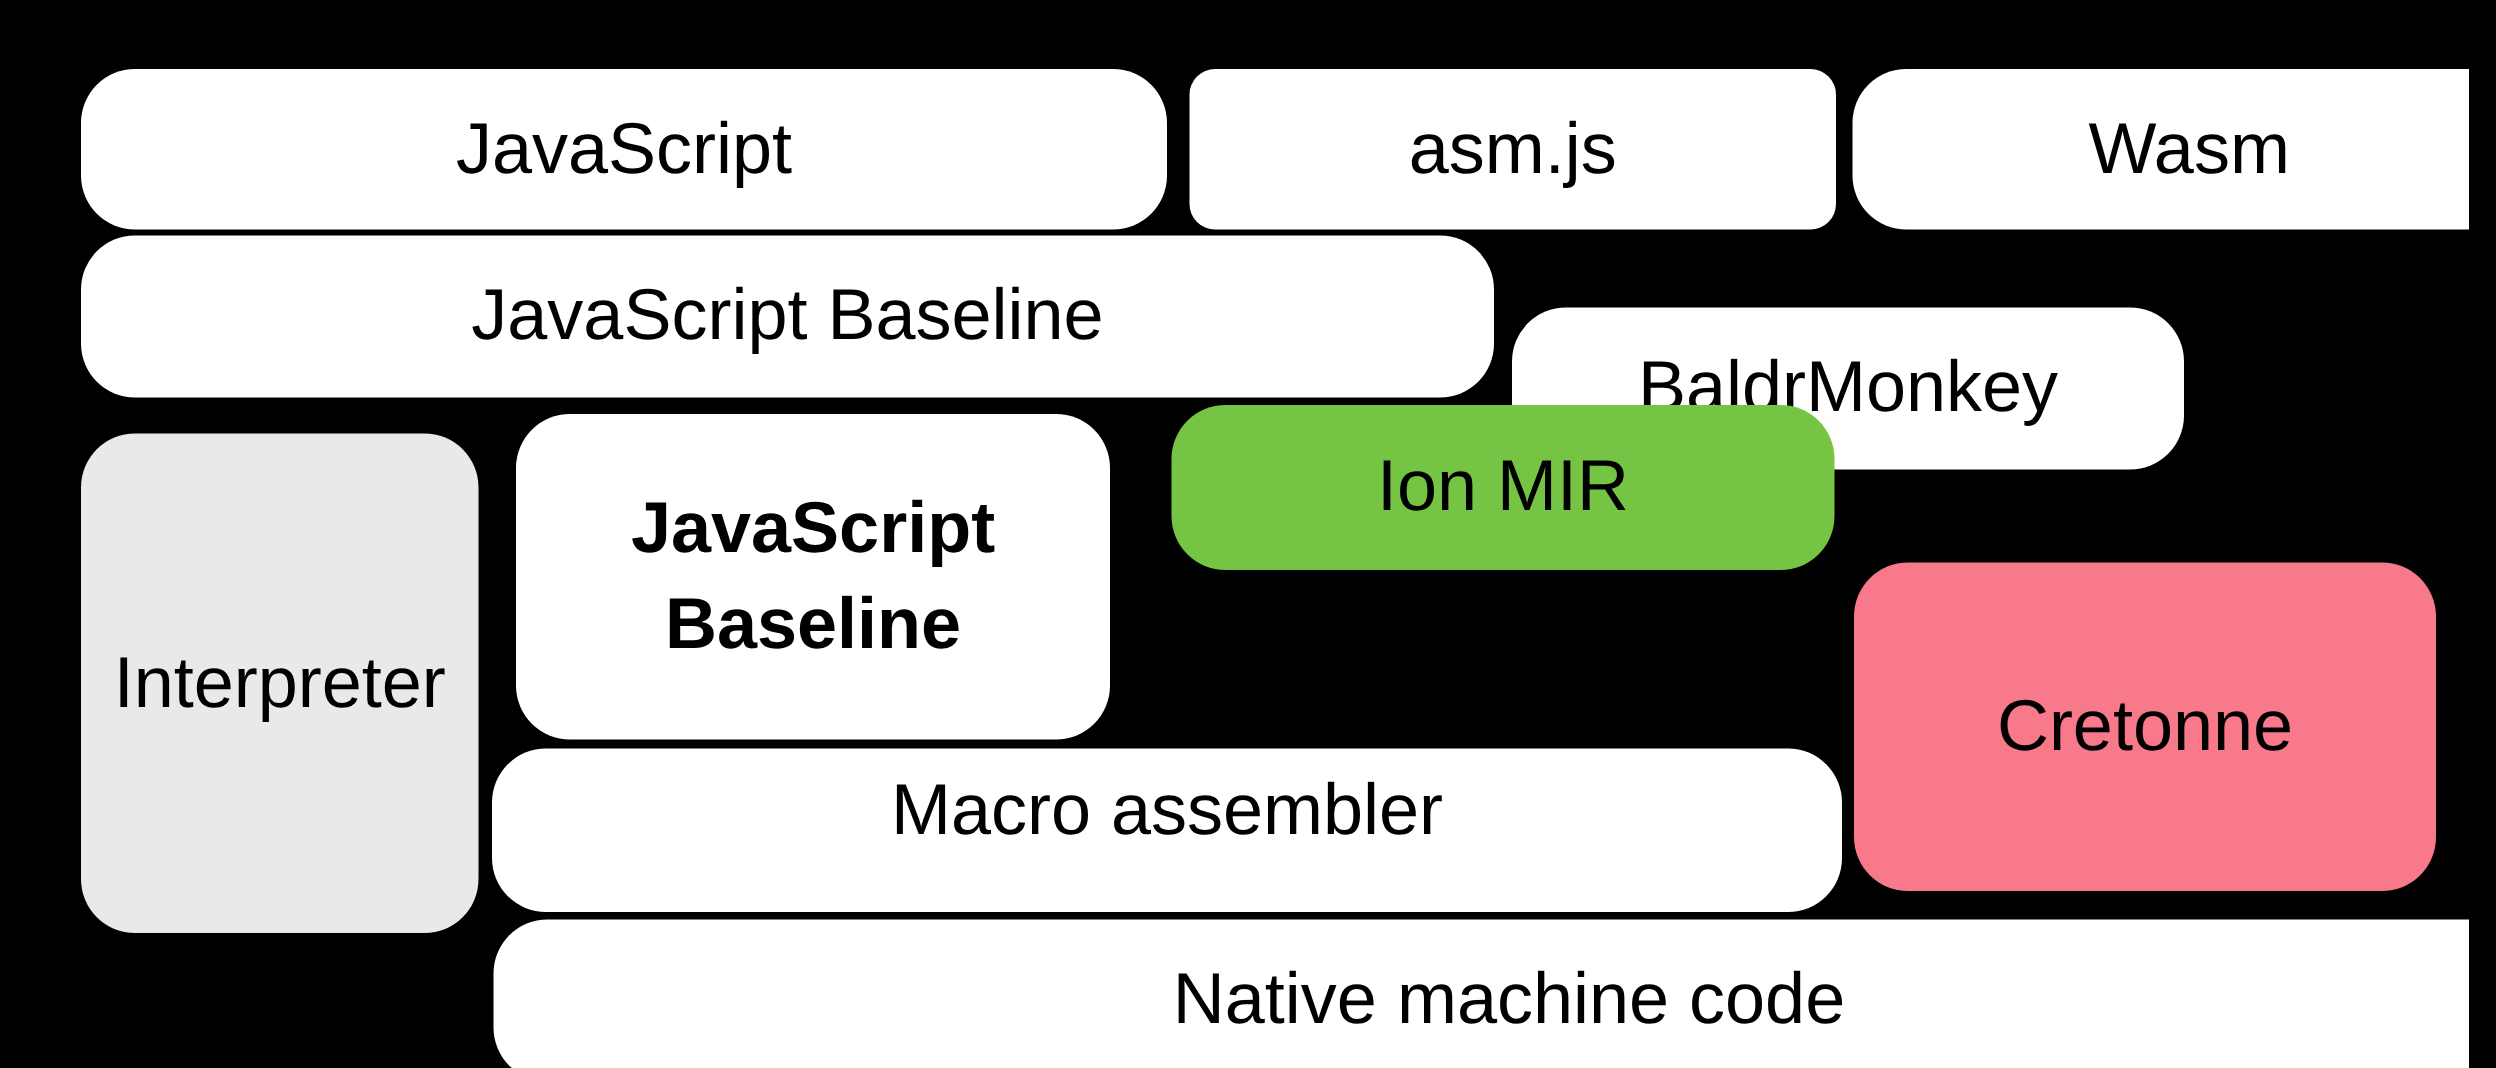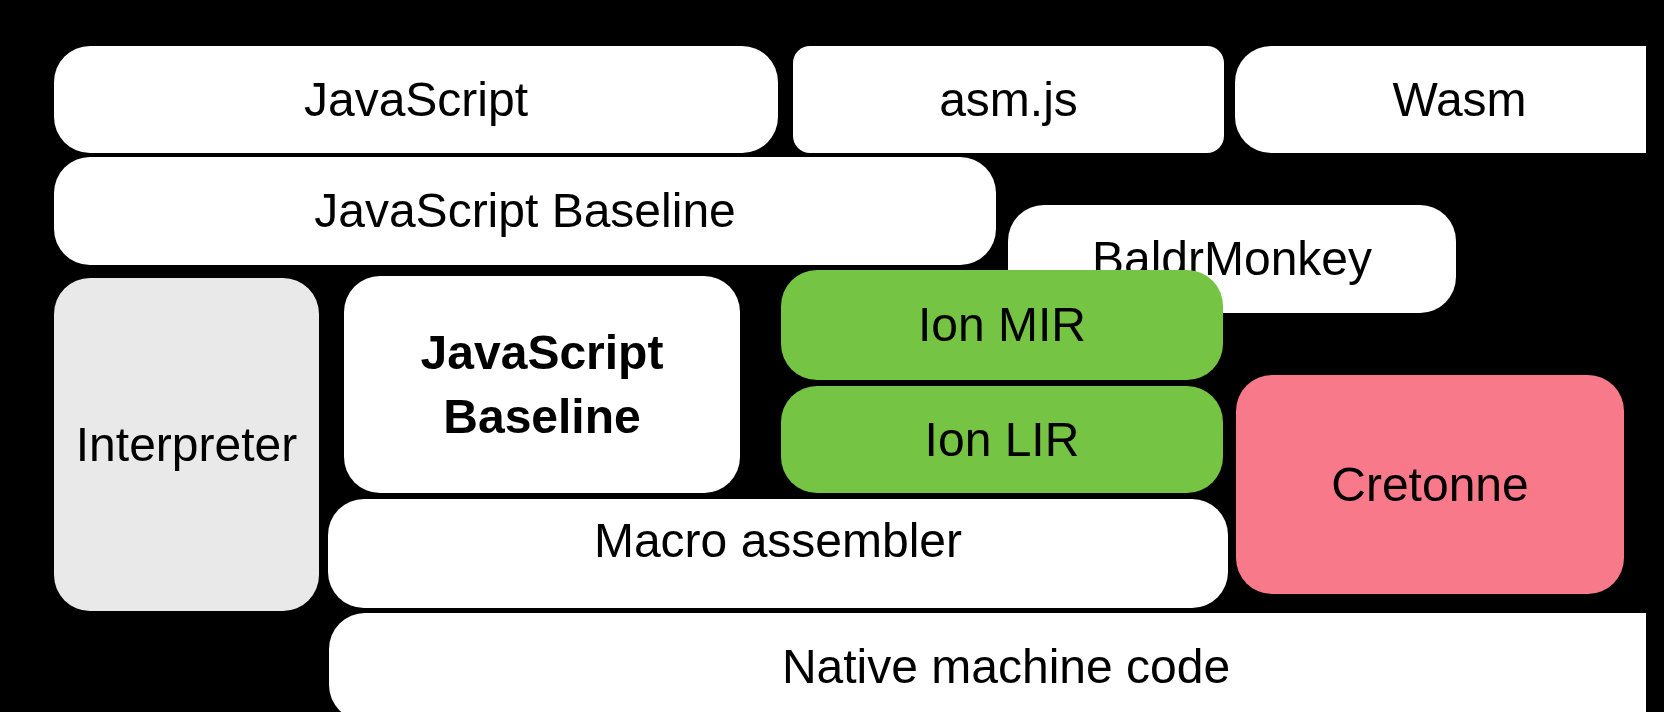--- a/index.html
+++ b/index.html
@@ -37,21 +37,21 @@
   .node.pink  { background: var(--node-pink); }
 
   
   .n-javascript { left: 18px;   top: 10px;  width: 724px;  height: 107px; }
   .n-asmjs      { left: 757px;  top: 10px;  width: 431px;  height: 107px; border-radius: 17px; }
   .n-wasm       { left: 1199px; top: 10px;  width: 449px;  height: 107px; }
   
   .n-bytecode   { left: 18px;   top: 121px; width: 942px;  height: 108px; }
   .n-baldr      { left: 972px;  top: 121px; width: 448px;  height: 108px; margin-top: 48px; }
   
-  .n-interp     { left: 18px;   top: 242px; width: 265px;  height: 333px; }
+  .n-interp     { left: 18px;   top: 253px; width: 265px;  height: 333px; }
   .n-baseline   { left: 308px;  top: 240px; width: 396px;  height: 217px; font-weight: bold; }
   .n-baseline .label { display: inline-block; max-width: 300px; }
   .n-ionmir     { left: 745px;  top: 234px; width: 442px;  height: 110px; }
   .n-ionlir     { left: 745px;  top: 350px; width: 442px;  height: 107px; }
   .n-cretonne   { left: 1200px; top: 339px; width: 388px;  height: 219px; }
   
   .n-macro      { left: 292px;  top: 463px; width: 900px;  height: 109px; align-items: flex-end; }
   .n-native     { left: 293px;  top: 577px; width: 1354px; height: 108px; justify-content: center; }
 </style>
 </head>
@@ -77,23 +77,20 @@
 
   <div class="node gray n-interp">
     <span class="label">Interpreter</span>
   </div>
   <div class="node n-baseline">
     <span class="label">JavaScript Baseline</span>
   </div>
   <div class="node green n-ionmir">
     <span class="label">Ion MIR</span>
   </div>
-  <div class="node green n-ionlir">
-    <span class="label">Ion LIR</span>
-  </div>
   <div class="node pink n-cretonne">
     <span class="label">Cretonne</span>
   </div>
 
   <div class="node n-macro">
     <span class="label">Macro assembler</span>
   </div>
   <div class="node n-native">
     <span class="label">Native machine code</span>
   </div>

